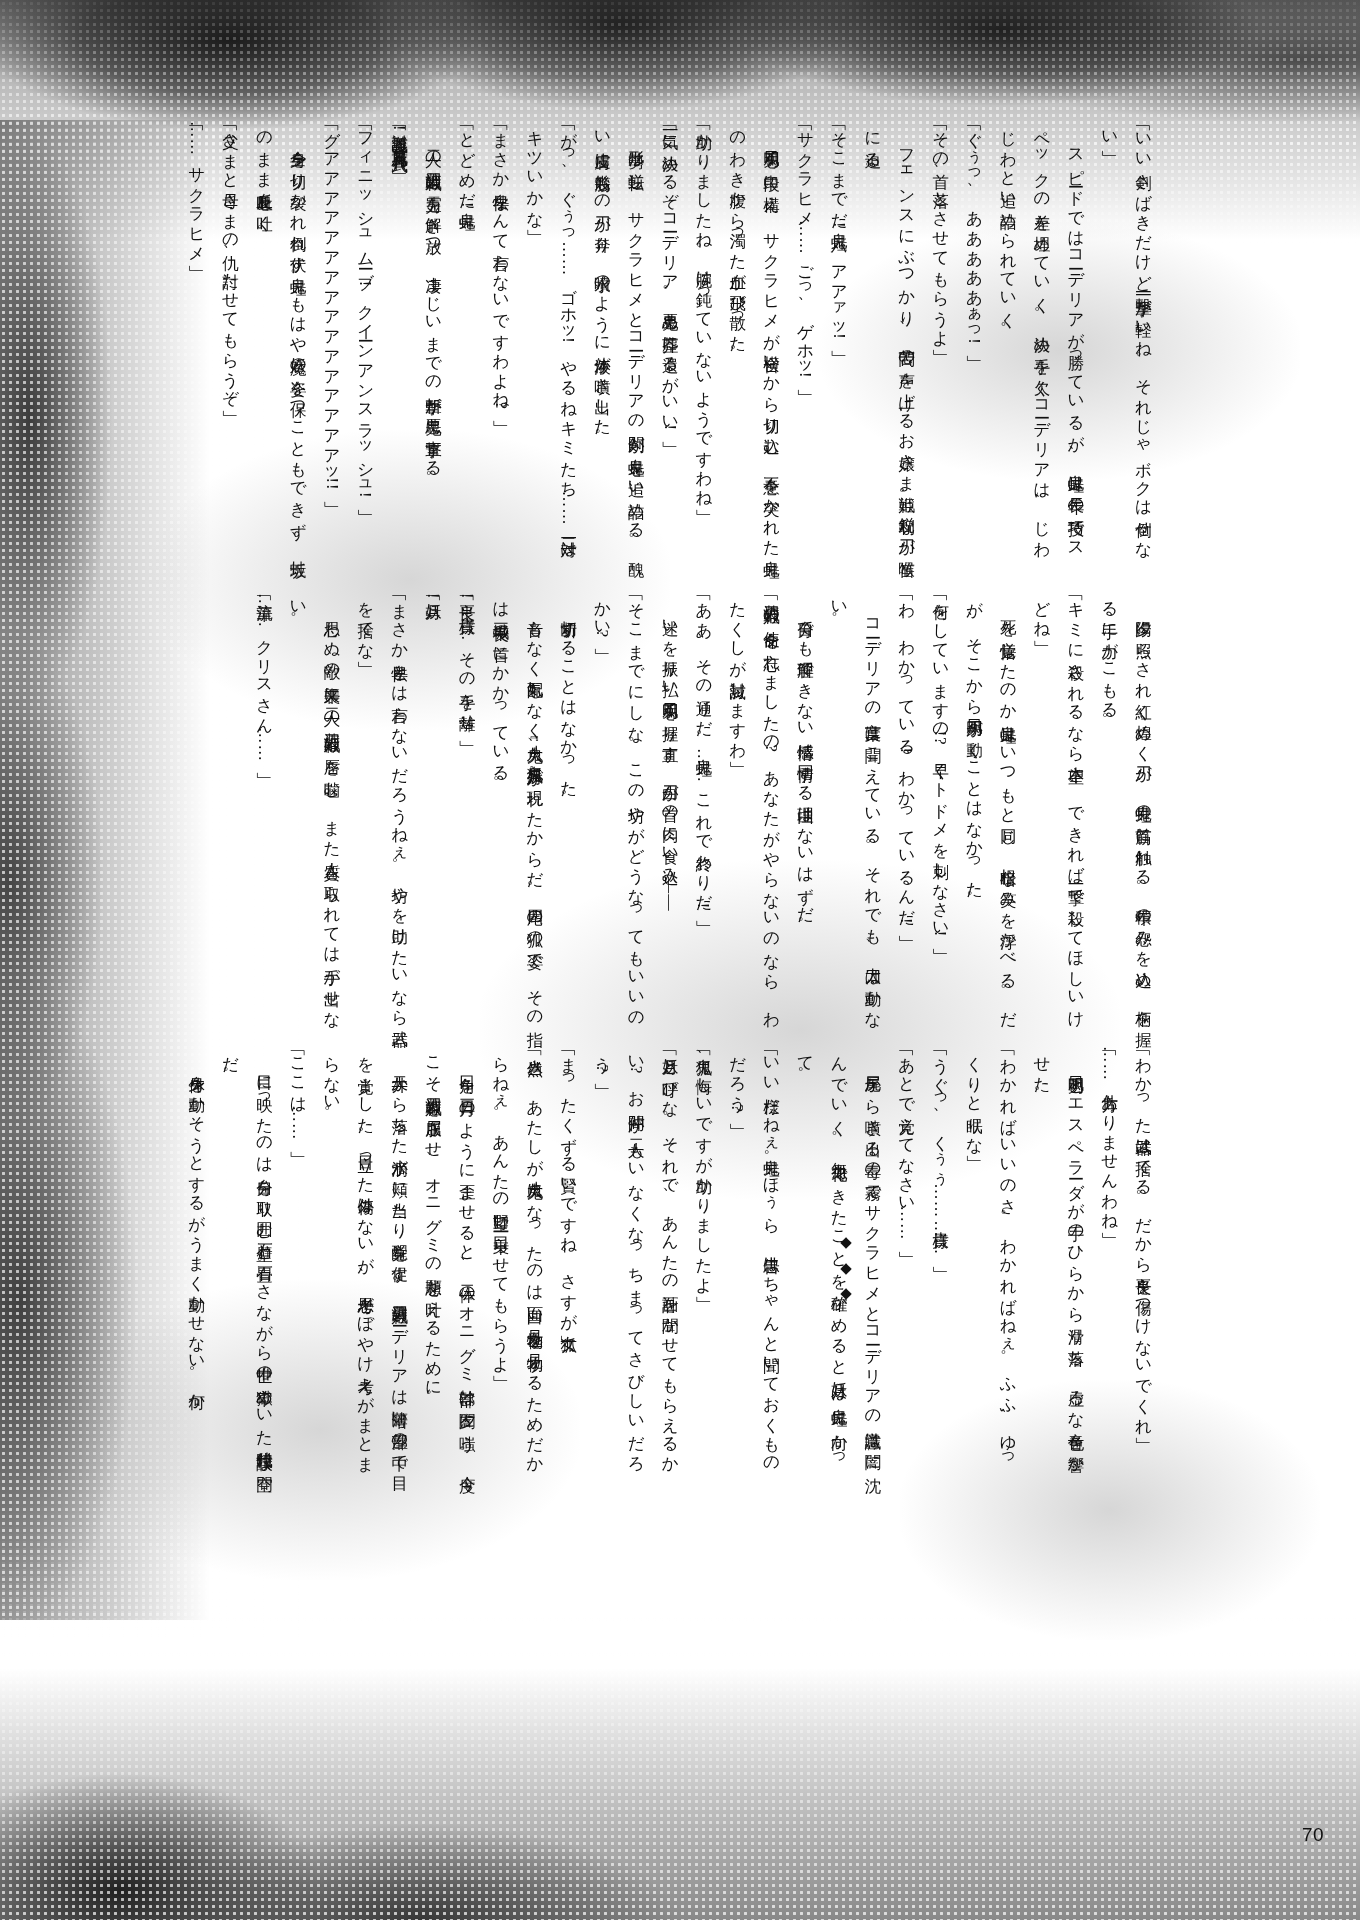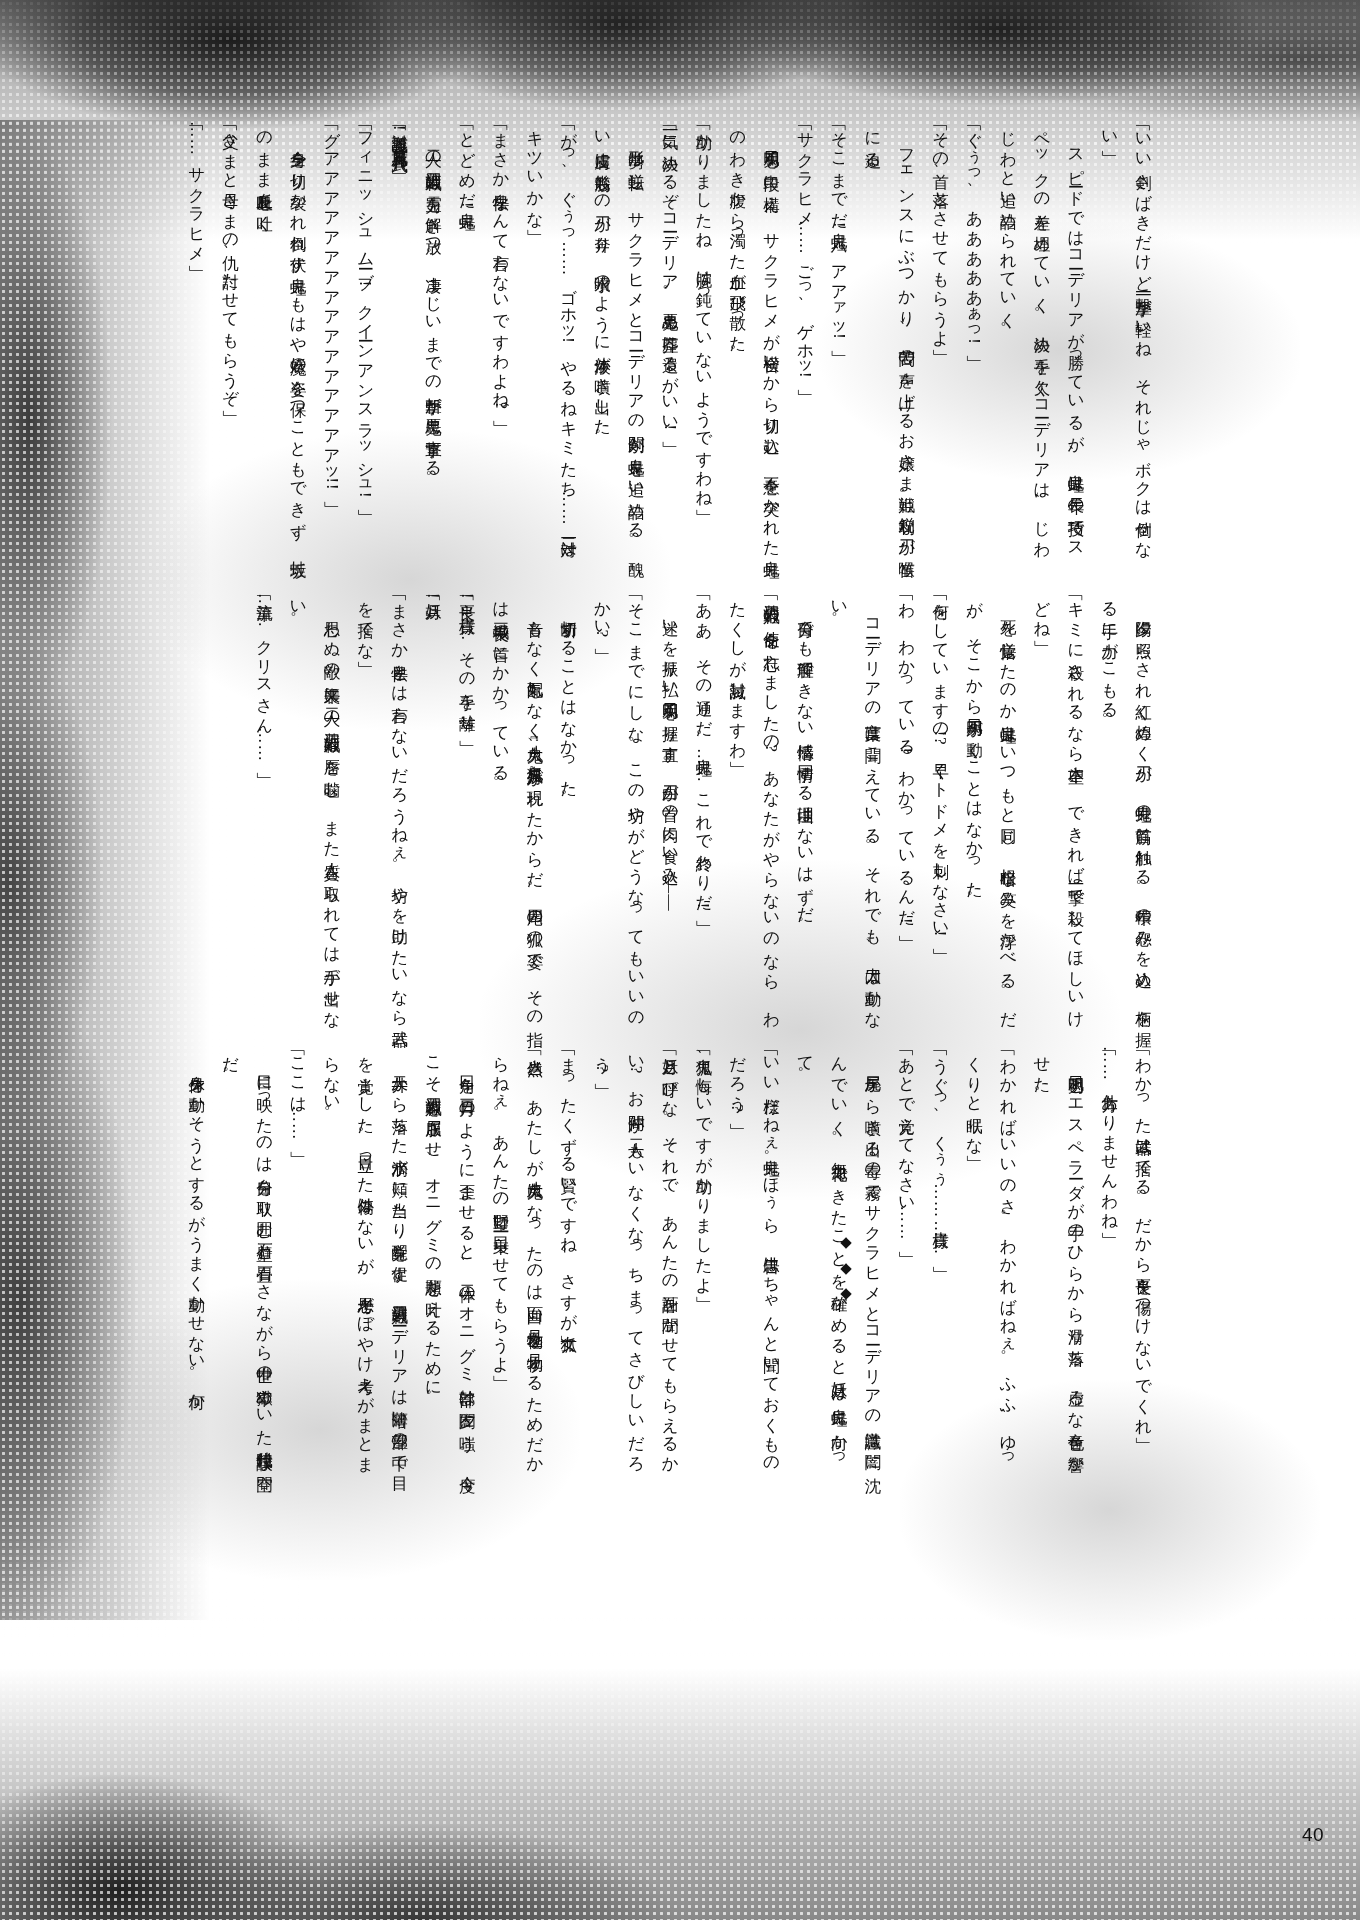--- a/index.html
+++ b/index.html
@@ -235,16 +235,16 @@
         <p>「まったくずる賢いですね。さすが女狐」</p>
         <p>「当然さ。あたしが八大鬼になったのは面白い見世物を見物するためだからねぇ。あんたの野望に一口乗らせてもらうよ」</p>
         <p>　口角を三日月のように歪ませると、二体のオニグミ幹部は夕闇に嗤う。今度こそ装刃戦姫を屈服させ、オニグミの悲願を叶えるために。</p>
         <p>　天井から落ちた水滴が頬に当たり覚醒を促す。装刃戦姫コーデリアは薄暗い部屋の中で目を覚ました。目立った外傷はないが、思考がぼやけ考えがまとまらない。</p>
         <p>「ここは……」</p>
         <p>　目に映ったのは自分を取り囲む石壁と石畳。さながら中世の牢獄めいた時代錯誤な空間だ。</p>
         <p>　身体を動かそうとするがうまく動かせない。何か</p>
       </div>
 
     <div class="scene-break">◆◆◆</div>
-    <div class="page-number">40</div>
+    <div class="page-number">70</div>
   </div>
 
 </div>
 
 </body></html>

